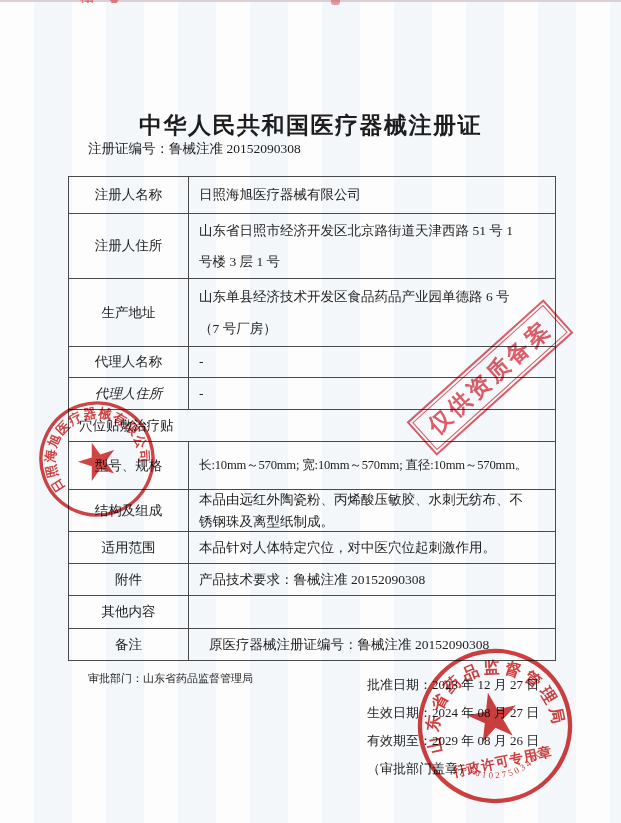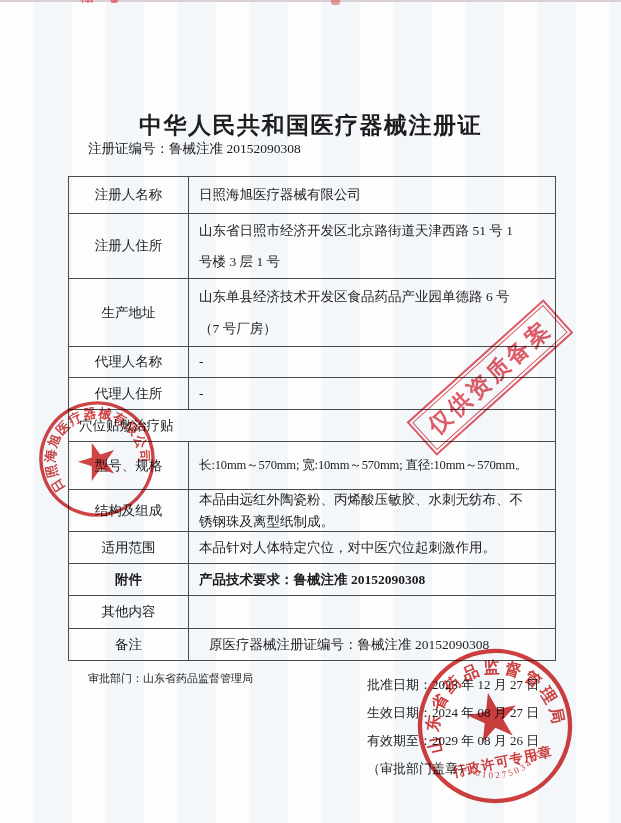--- a/index.html
+++ b/index.html
@@ -44,26 +44,26 @@
   }
   .cell-value{
     flex:1;display:flex;align-items:center;box-sizing:border-box;
     padding:2px 8px 2px 10px;font-size:13.5px;line-height:1.6;
     white-space:pre-line;
   }
   .trow:nth-child(1){height:36px;}
   .trow:nth-child(2){height:65px;}
   .trow:nth-child(3){height:68px;}
   .trow:nth-child(4){height:31px;}
-  .trow:nth-child(5){height:32px;}
+  .trow:nth-child(5){height:32px;font-style:italic;}
   .trow:nth-child(6){height:32px;}
   .trow:nth-child(7){height:48px;}
   .trow:nth-child(8){height:42px;}
   .trow:nth-child(9){height:32px;}
-  .trow:nth-child(10){height:32px;font-weight:bold;}
+  .trow:nth-child(10){height:32px;}
   .trow:nth-child(11){height:33px;}
   .trow:nth-child(12){height:32px;}
   .trow:nth-child(2) .cell-value,
   .trow:nth-child(3) .cell-value{line-height:2.3;}
   .trow:nth-child(7) .cell-value{font-size:12.6px;letter-spacing:-0.2px;white-space:nowrap;padding-right:2px;}
   .trow:nth-child(12) .cell-value{padding-left:20px;}
 
   .approval-line{position:absolute;left:88px;top:671px;font-size:11px;}
   .dates-block{position:absolute;left:367px;top:671px;font-size:13px;line-height:28px;}
   .dates-block div{height:28px;}

